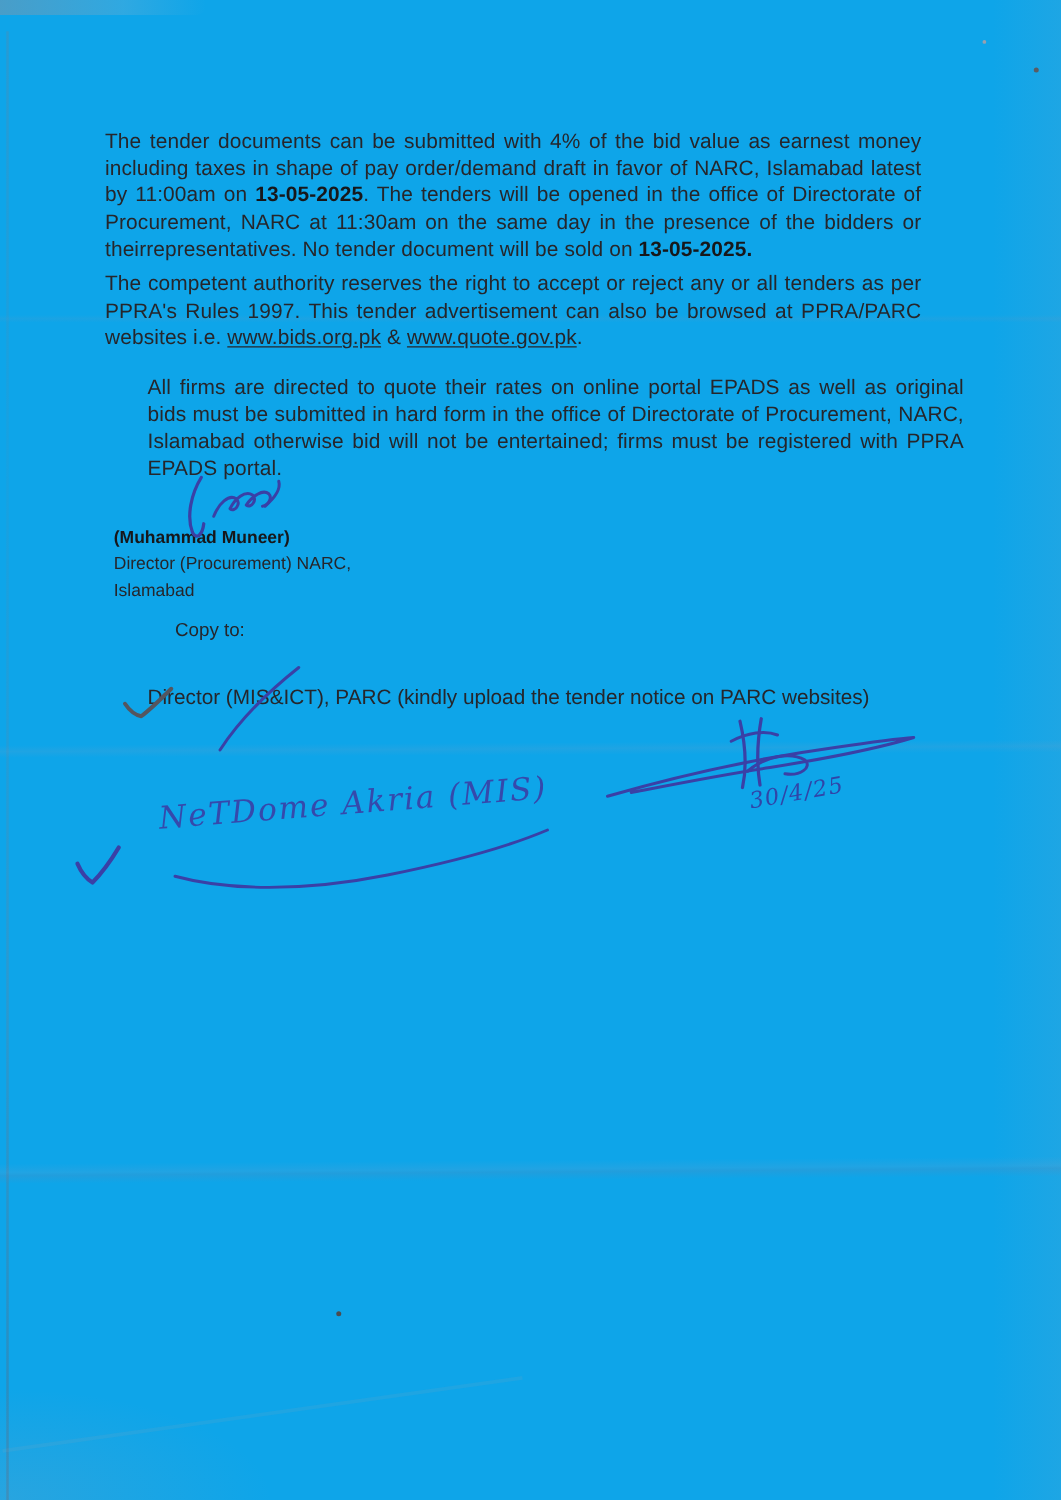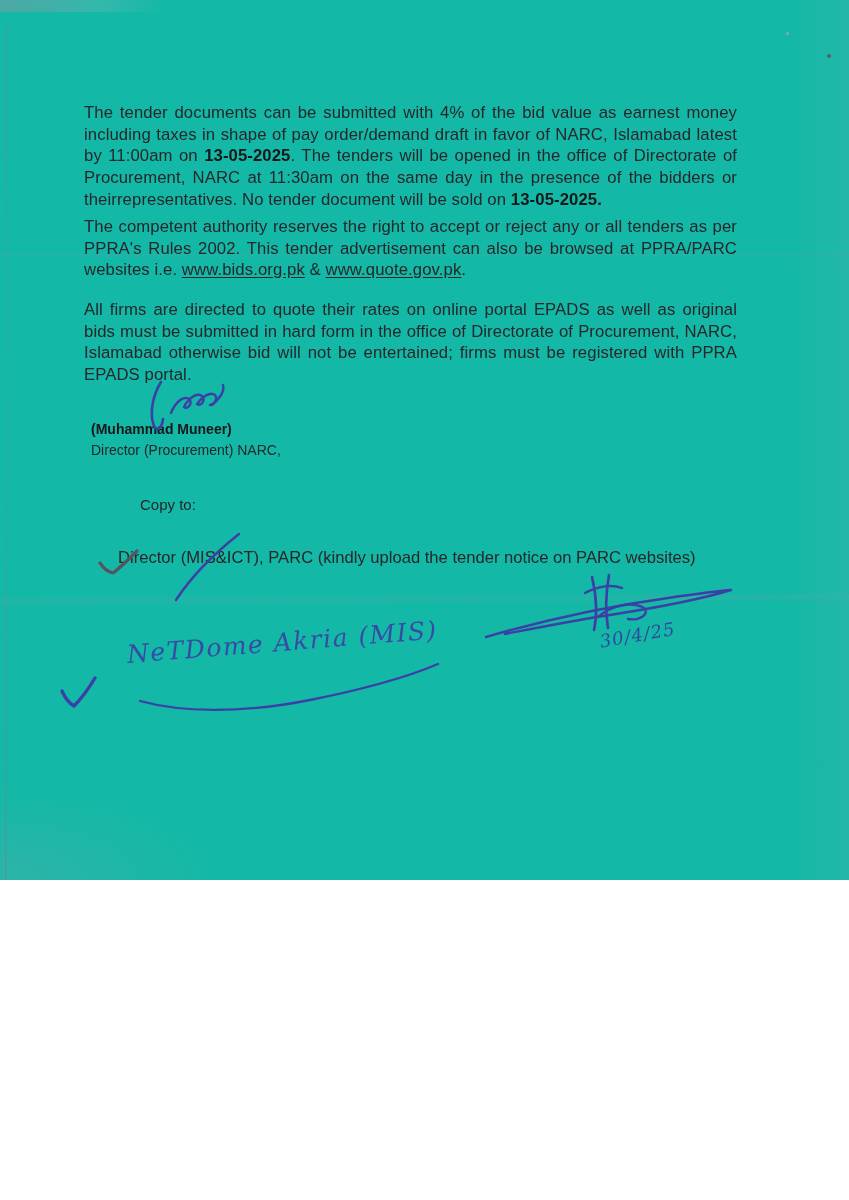--- a/index.html
+++ b/index.html
@@ -1,36 +1,36 @@
 <!DOCTYPE html>
 <html><head>
 <meta charset="utf-8">
 <style>
   html,body { margin:0; padding:0; background:#ffffff; }
   .page {
     position:relative;
-    width:849px; height:880px;
-    background:#14b8a6;
+    width:849px; height:1200px;
+    background:#0ea5e9;
     overflow:hidden;
     font-family:"Liberation Sans", sans-serif;
     color:#26262b;
   }
   
   .bodytext {
     position:absolute;
     left:84px; width:653px;
     font-size:16.7px; line-height:21.7px;
     text-align:justify; text-justify:inter-word;
     letter-spacing:0.1px;
     color:#26262b;
   }
   .bodytext b { font-weight:bold; color:#17171a; }
   .p1 { top:102px; }
   .p2 { top:216px; }
-  .p3 { top:299px; }
+  .p3 { top:299px;margin-left:34px; }
   .u  { text-decoration:underline; text-underline-offset:2px; }
   .sigblock {
     position:absolute; left:91px; top:419px;
     font-size:14px; line-height:21.4px;
   }
   .sigblock .name { font-weight:bold; color:#17171a; }
   .copyto {
     position:absolute; left:140px; top:496px;
     font-size:15px;
   }
@@ -114,27 +114,28 @@
   <div class="crease crease-b"></div>
   <div class="crease crease-c"></div>
   <div class="corner-bl"></div>
   <div class="wrinkle-bottom"></div>
   <div class="speck speck1"></div>
   <div class="speck speck2"></div>
   <div class="speck speck3"></div>
 
   <div class="bodytext p1"><span>The tender documents can be submitted with 4% of the bid value as earnest money including taxes in shape of pay order/demand draft in favor of NARC, Islamabad latest by 11:00am on </span><b>13-05-2025</b><span>. The tenders will be opened in the office of Directorate of Procurement, NARC at 11:30am on the same day in the presence of the bidders or theirrepresentatives. No tender document will be sold on </span><b>13-05-2025.</b></div>
 
-  <div class="bodytext p2"><span>The competent authority reserves the right to accept or reject any or all tenders as per PPRA's Rules 2002. This tender advertisement can also be browsed at PPRA/PARC websites i.e. </span><span class="u">www.bids.org.pk</span><span> &amp; </span><span class="u">www.quote.gov.pk</span><span>.</span></div>
+  <div class="bodytext p2"><span>The competent authority reserves the right to accept or reject any or all tenders as per PPRA's Rules 1997. This tender advertisement can also be browsed at PPRA/PARC websites i.e. </span><span class="u">www.bids.org.pk</span><span> &amp; </span><span class="u">www.quote.gov.pk</span><span>.</span></div>
 
   <div class="bodytext p3"><span>All firms are directed to quote their rates on online portal EPADS as well as original bids must be submitted in hard form in the office of Directorate of Procurement, NARC, Islamabad otherwise bid will not be entertained; firms must be registered with PPRA EPADS portal.</span></div>
 
   <div class="sigblock">
     <div class="name">(Muhammad Muneer)</div>
     <div>Director (Procurement) NARC,</div>
+    <div>Islamabad</div>
   </div>
 
   <div class="copyto">Copy to:</div>
   <div class="recipient">Director (MIS&amp;ICT), PARC (kindly upload the tender notice on PARC websites)</div>
 
   <div class="hand-note">NeTDome Akria (MIS)</div>
   <div class="hand-date">30/4/25</div>
 
   <svg class="overlay" viewBox="0 0 849 1200">
 

